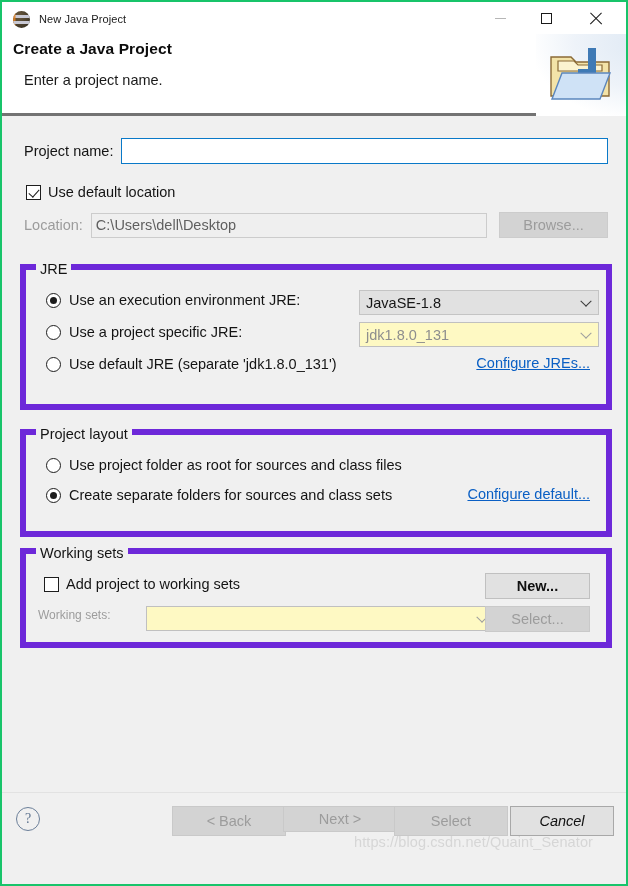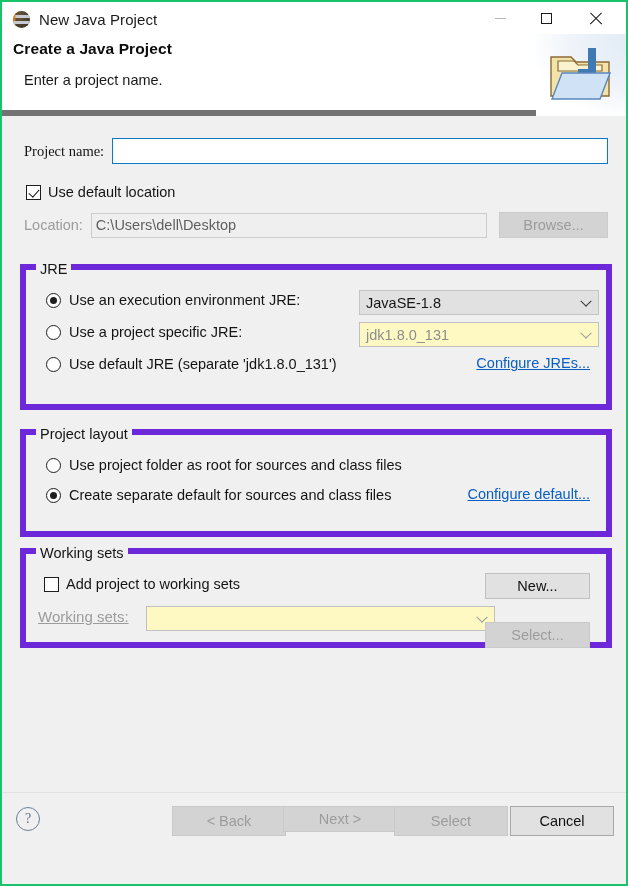--- a/index.html
+++ b/index.html
@@ -50,21 +50,21 @@
     position: absolute;
     left: -2px; top: 1px;
     width: 10px; height: 15px;
     border-radius: 50%;
     background: #e08020;
     opacity: .85;
     clip-path: inset(0 55% 0 0);
   }
   #title-text {
     margin-left: 9px;
-    font-size: 15px;
+    font-size: 11px;
     color: #1a1a1a;
     letter-spacing: .1px;
     white-space: nowrap;
   }
   .winbtn {
     position: absolute;
     top: 0;
     width: 46px; height: 32px;
     display: flex; align-items: center; justify-content: center;
     background: transparent;
@@ -83,21 +83,21 @@
     background: #1a1a1a;
   }
   .close-glyph::before { transform: rotate(45deg); }
   .close-glyph::after  { transform: rotate(-45deg); }
 
   
   #header {
     position: relative;
     height: 80px;
     background: #ffffff;
-    border-bottom: 6px solid #737373;
+    border-bottom: 3px solid #737373;
     padding: 4px 0 0 11px;
   }
   #header-title {
     font-size: 15.5px;
     font-weight: bold;
     color: #0c0c0c;
     letter-spacing: .1px;
   }
   #header-desc {
     margin-top: 14px;
@@ -127,21 +127,21 @@
   }
 
   .row { display: flex; align-items: center; }
 
   #project-name-row {
     position: absolute;
     left: 22px; top: 22px;
     width: 584px; height: 26px;
   }
   #project-name-label {
-    font-size: 14.5px; color: #141414; white-space: nowrap; font-family: Liberation Serif, serif;
+    font-size: 14.5px; color: #141414; white-space: nowrap;
   }
   #project-name-input {
     margin-left: 8px;
     flex: 1;
     height: 26px;
     background: #ffffff;
     border: 1.6px solid #0a79c8;
     outline: none;
     font-size: 14.5px;
     font-family: "Liberation Sans", sans-serif;
@@ -292,20 +292,21 @@
   }
   .btn.enabled {
     background: #e1e1e1;
     border: 1px solid #a8a8a8;
     color: #111111;
   }
   .btn.plain-enabled {
     background: #e1e1e1;
     border: 1px solid #c0c0c0;
     color: #111111;
+    font-weight: bold;
   }
 
   
   #footer {
     position: absolute;
     left: 0; right: 0; bottom: 0;
     height: 62px;
     background: #f0f0f0;
     border-top: 1px solid #e2e2e2;
   }
@@ -418,48 +419,49 @@
     <div class="group" id="group-layout">
       <span class="group-title">Project layout</span>
 
       <div class="opt-row" style="left:20px; top:22px;">
         <span class="radio"></span>
         <span class="radio-label">Use project folder as root for sources and class files</span>
       </div>
 
       <div class="opt-row" style="left:20px; top:52px;">
         <span class="radio selected"></span>
-        <span class="radio-label">Create separate default for sources and class files</span>
+        <span class="radio-label">Create separate folders for sources and class sets</span>
       </div>
       <span class="link" style="right:16px; top:51px;">Configure default...</span>
     </div>
 
     <div class="group" id="group-ws">
       <span class="group-title">Working sets</span>
 
       <div class="opt-row" style="left:18px; top:22px;">
         <span class="cbox"></span>
         <span class="cbox-label">Add project to working sets</span>
       </div>
       <div class="btn plain-enabled" style="right:16px; top:19px; width:105px; height:26px;">New...</div>
 
       <div class="opt-row" style="left:12px; top:54px;">
-        <span style="font-size:15px;color:#9c9c9c;white-space:nowrap;text-decoration:underline;">Working sets:</span>
+        <span style="font-size:12px;color:#9c9c9c;white-space:nowrap;">Working sets:</span>
       </div>
       <div class="combo disabled" style="left:120px; top:52px; width:349px;">
         <span></span>
         <span class="chev"></span>
       </div>
-      <div class="btn" style="right:16px; top:68px; width:105px; height:26px;">Select...</div>
+      <div class="btn" style="right:16px; top:52px; width:105px; height:26px;">Select...</div>
     </div>
 
     <div id="footer">
       <div id="help-icon">?</div>
 
       <div class="btn" style="left:170px; top:13px; width:114px; height:30px;">&lt; Back</div>
       <div class="btn" style="left:281px; top:13px; width:114px; height:26px;">Next &gt;</div>
       <div class="btn" style="left:392px; top:13px; width:114px; height:30px;">Select</div>
-      <div class="btn enabled" style="left:508px; top:13px; width:104px; height:30px;">Cancel</div>
-
+      <div class="btn enabled" style="left:508px; top:13px; width:104px; height:30px;font-style:italic;">Cancel</div>
+
+      <div id="watermark">https://blog.csdn.net/Quaint_Senator</div>
     </div>
 
   </div>
 </div>
 
 </body></html>

